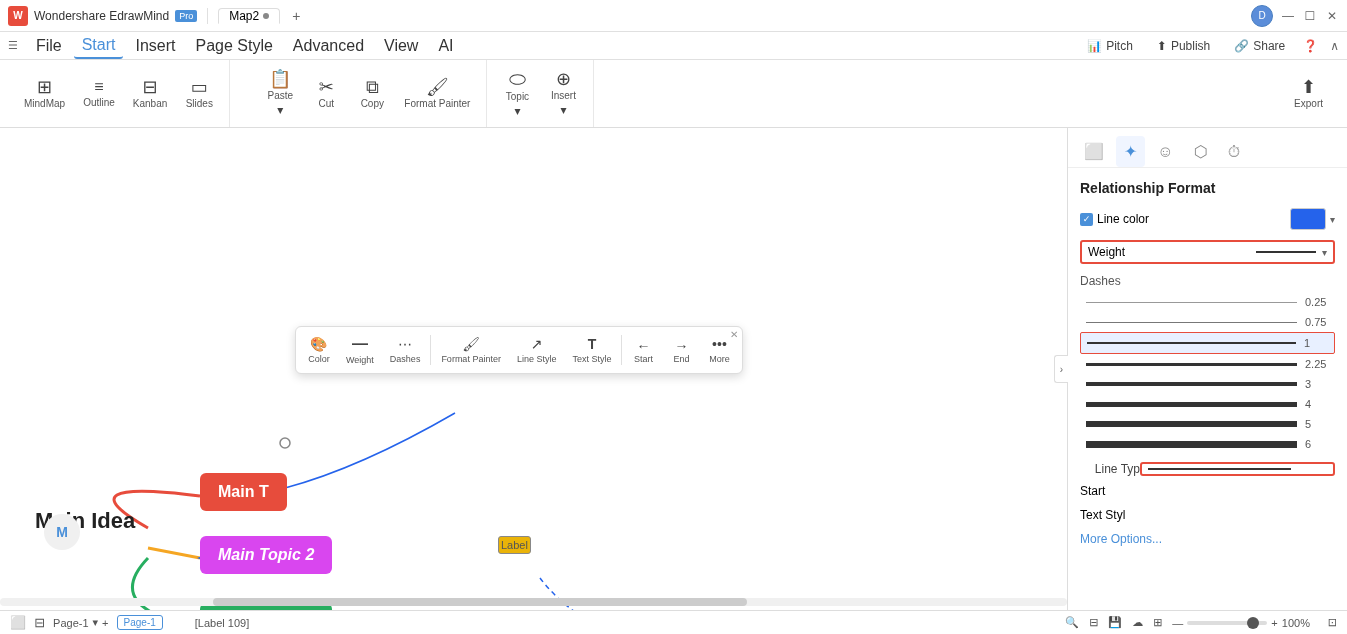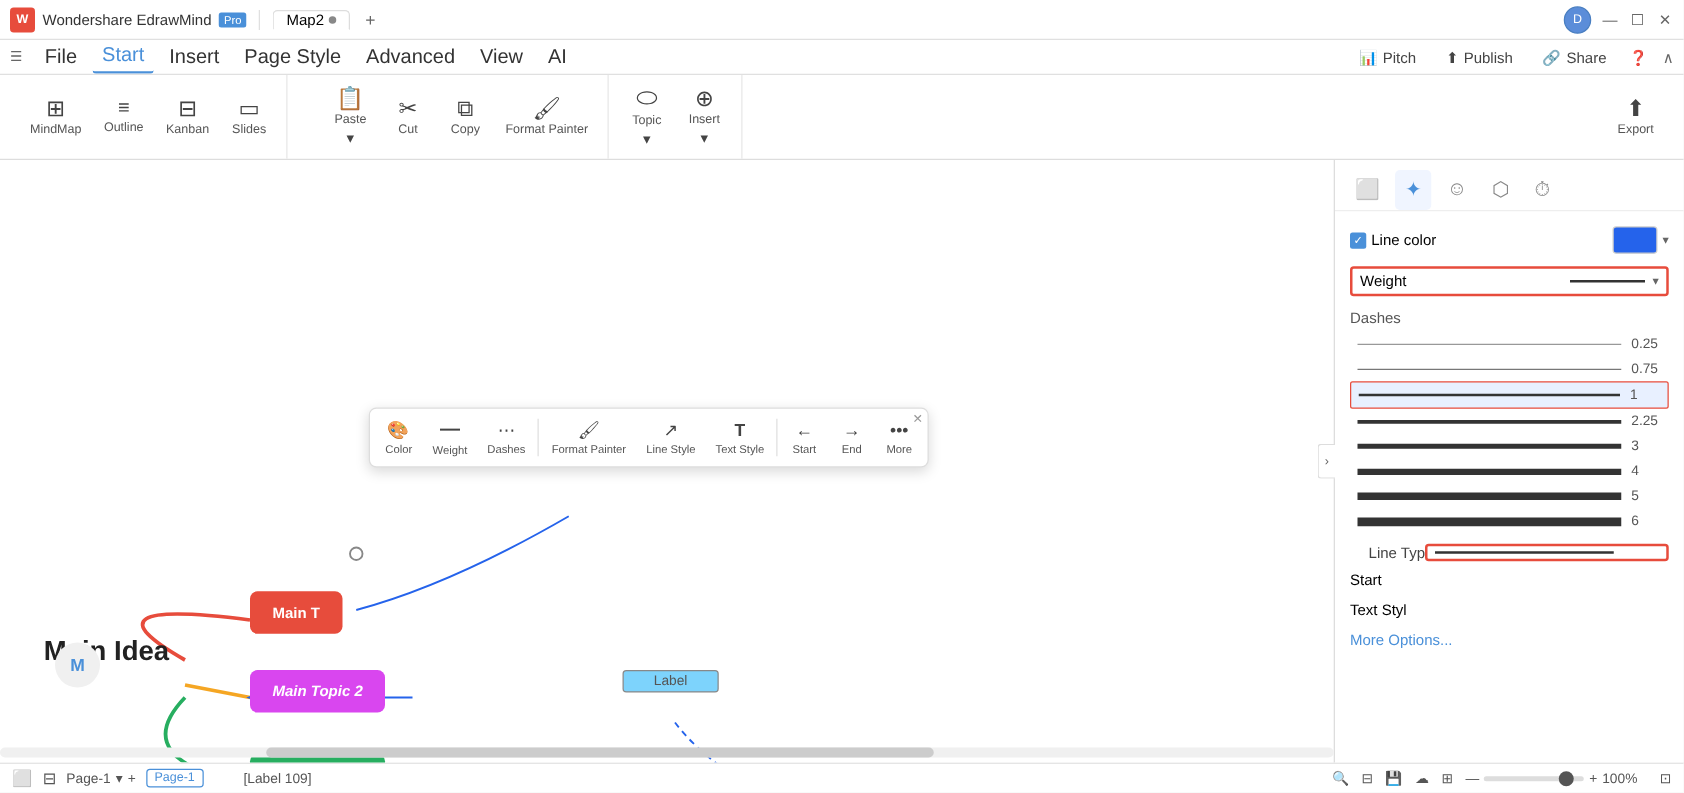--- a/index.html
+++ b/index.html
@@ -109,35 +109,35 @@
     .ft-sep { width: 1px; height: 30px; background: #e0e0e0; margin: 0 2px; }
     .ft-close { position: absolute; top: 2px; right: 4px; color: #999; font-size: 10px; cursor: pointer; }
 
     
     .main-idea {
       position: absolute; left: 35px; top: 380px;
       font-size: 22px; font-weight: 700; color: #222;
     }
     .main-topic {
       position: absolute; padding: 10px 18px; border-radius: 6px;
-      font-size: 12px; font-weight: 700; color: #fff; white-space: nowrap;
+      font-size: 16px; font-weight: 700; color: #fff; white-space: nowrap;
       display: flex; align-items: center; justify-content: center; text-align: right;
     }
     .topic-main-topic-1 { background: #e74c3c; left: 200px; top: 345px; }
     .topic-main-topic-2 { background: #d946ef; left: 200px; top: 408px; font-style: italic; }
     .topic-main-topic-3 { background: #27ae60; left: 200px; top: 475px; }
     .floating-topic-bubble {
       position: absolute; left: 370px; top: 210px;
       background: #222; color: #fff; border-radius: 20px;
       padding: 8px 18px; font-size: 15px; font-weight: 600;
     }
     .label-tag {
       position: absolute; left: 498px; top: 408px;
-      border: 1.5px solid #888; border-radius: 3px; padding: 2px 24px;
-      font-size: 11px; color: #555; background: #7dd3fc;
+      border: 1.5px solid #888; border-radius: 3px; padding: 2px 2px;
+      font-size: 11px; color: #555; background: #eab308;
     }
 
     
     .canvas-svg { position: absolute; top: 0; left: 0; width: 100%; height: 100%; pointer-events: none; }
 
     
     .status-bar {
       height: 24px; background: #fff; border-top: 1px solid #ddd;
       display: flex; align-items: center; padding: 0 10px; gap: 8px;
       font-size: 11px; color: #555;
@@ -357,20 +357,21 @@
 
     <div class="panel-tabs">
       <div class="panel-tab">⬜</div>
       <div class="panel-tab active" style="color:#4a90d9;">✦</div>
       <div class="panel-tab">☺</div>
       <div class="panel-tab">⬡</div>
       <div class="panel-tab">⏱</div>
     </div>
 
     <div class="panel-content">
+      <div class="panel-section-title">Relationship Format</div>
 
       <div class="format-row">
         <div class="checkbox-wrap">
           <div class="checkbox-box">✓</div>
           <span>Line color</span>
         </div>
         <div style="margin-left:auto;display:flex;align-items:center;gap:4px;">
           <div class="color-btn"></div>
           <span class="dropdown-arrow">▾</span>
         </div>

